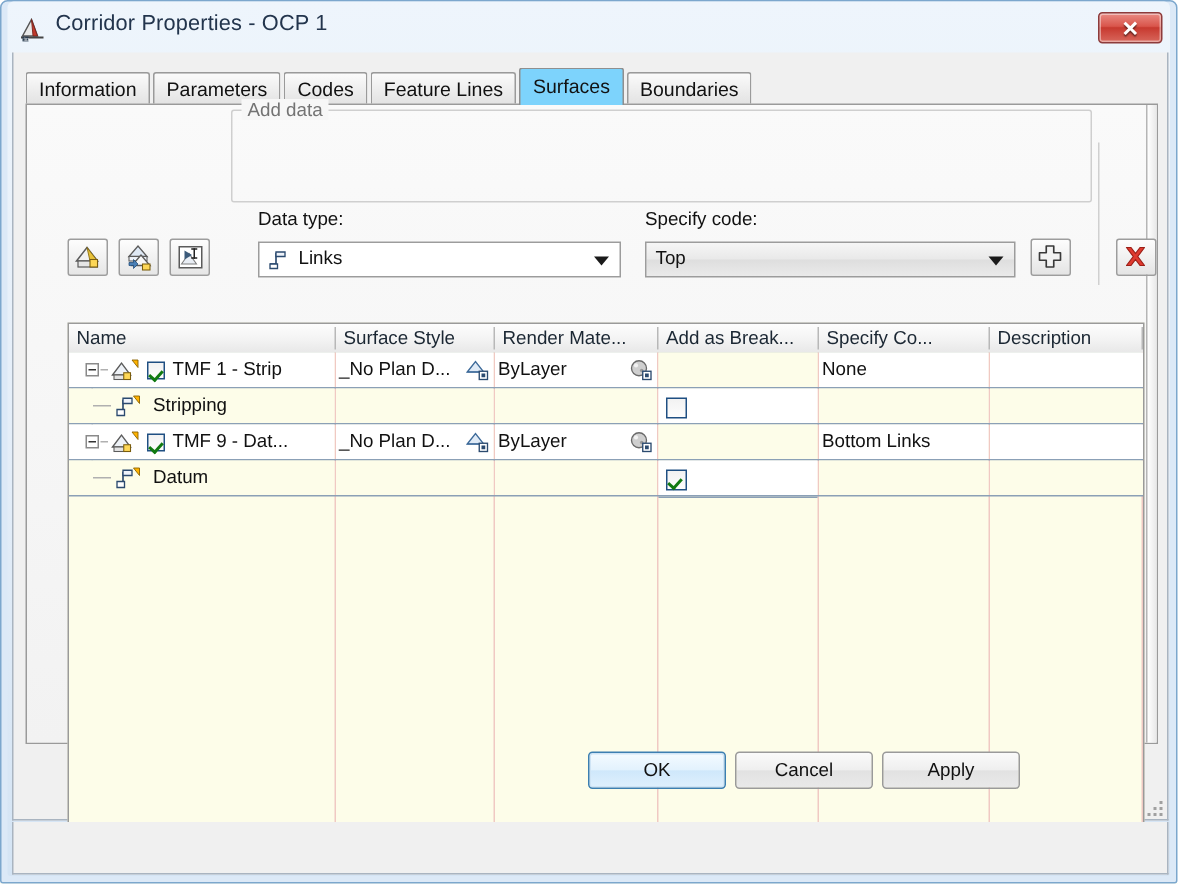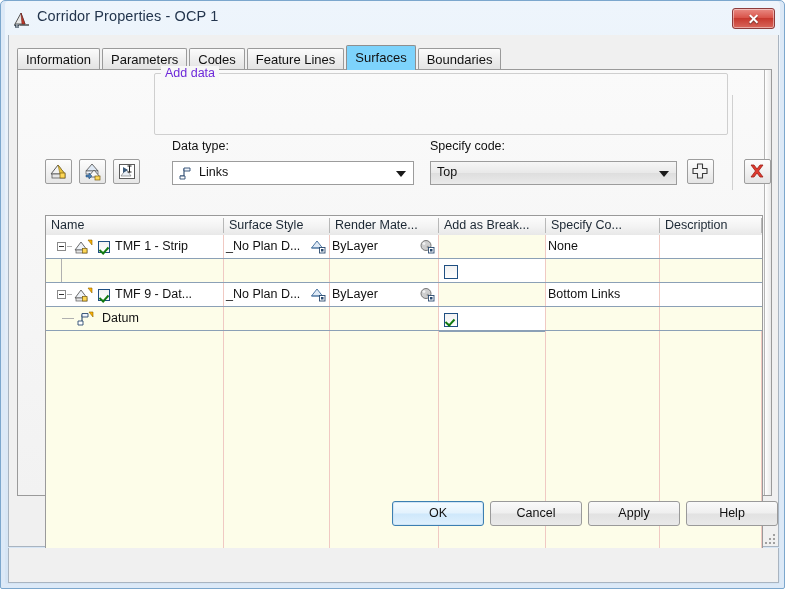--- a/index.html
+++ b/index.html
@@ -115,21 +115,21 @@
   #groupbox{
     position:absolute;left:145px;top:38px;width:574px;height:62px;
     border:1px solid #cfcfcf;
     border-radius:2px;
     box-sizing:border-box;
   }
   #group-legend{
     position:absolute;left:152px;top:31px;
     background:#f7f7f7;
     padding:0 4px;
-    font-size:12.5px;color:#6d28d9;
+    font-size:12.5px;color:#737373;
   }
   .fld-label{
     position:absolute;font-size:12.5px;color:#111;white-space:nowrap;
   }
   
   .combo{
     position:absolute;height:24px;box-sizing:border-box;
     border:1px solid #9c9c9c;
     background:#ffffff;
     cursor:pointer;
@@ -443,20 +443,32 @@
           <div class="cell white" style="left:500px;width:113px;">
             <span style="position:absolute;left:2px;top:0;line-height:23px;">None</span>
           </div>
           <div class="cell white" style="left:614px;width:102px;">
             <span style="position:absolute;left:2px;top:0;line-height:23px;"></span>
           </div>
           <div class="rowline"></div>
         </div>
 
         <div class="row" style="top:24px;">
+          <div class="cell cream" style="left:0;width:177px;">
+            <div class="tdot" style="left:16px;top:11px;width:12px;"></div>
+            <span style="position:absolute;left:29px;top:4px;">
+              <svg width="20" height="16" viewBox="0 0 20 16">
+                <path d="M3 11 L7 11 L7 4 L13 4" fill="none" stroke="#2b4a6f" stroke-width="1.1"></path>
+                <path d="M3 10 L3 14 L8 14 L8 10 Z" fill="#ffffff" stroke="#2b4a6f" stroke-width=".9"></path>
+                <path d="M7 2.5 L13 2.5 L13 6 L7 6 Z" fill="#eef3fa" stroke="#2b4a6f" stroke-width=".9"></path>
+                <path d="M14 1 L18 1 L18 6 Z" fill="#ffb300" stroke="#8a6200" stroke-width=".6"></path>
+              </svg>
+            </span>
+            <span style="position:absolute;left:56px;top:0;line-height:23px;">Stripping</span>
+          </div>
           <div class="cell cream" style="left:178px;width:105px;"></div>
           <div class="cell cream" style="left:284px;width:108px;"></div>
           <div class="cell white" style="left:393px;width:106px;">
             <div class="chk" style="left:5px;top:6px;width:14px;height:14px;"></div>
           </div>
           <div class="cell cream" style="left:500px;width:113px;"></div>
           <div class="cell cream" style="left:614px;width:102px;"></div>
           <div class="rowline"></div>
         </div>
 
@@ -533,21 +545,20 @@
 
         <div style="position:absolute;left:393px;top:96px;width:106px;height:1px;background:#8ba0b6;"></div>
 
       </div>
     </div>
 
     <div id="btnrow">
       <div class="dlg-btn default" style="left:383px;">OK</div>
       <div class="dlg-btn" style="left:481px;">Cancel</div>
       <div class="dlg-btn" style="left:579px;">Apply</div>
-      <div class="dlg-btn" style="left:677px;">Help</div>
     </div>
 
     <div id="resize-grip">
       <i style="right:0;bottom:0;"></i>
       <i style="right:4px;bottom:0;"></i>
       <i style="right:8px;bottom:0;"></i>
       <i style="right:0;bottom:4px;"></i>
       <i style="right:4px;bottom:4px;"></i>
       <i style="right:0;bottom:8px;"></i>
     </div>

